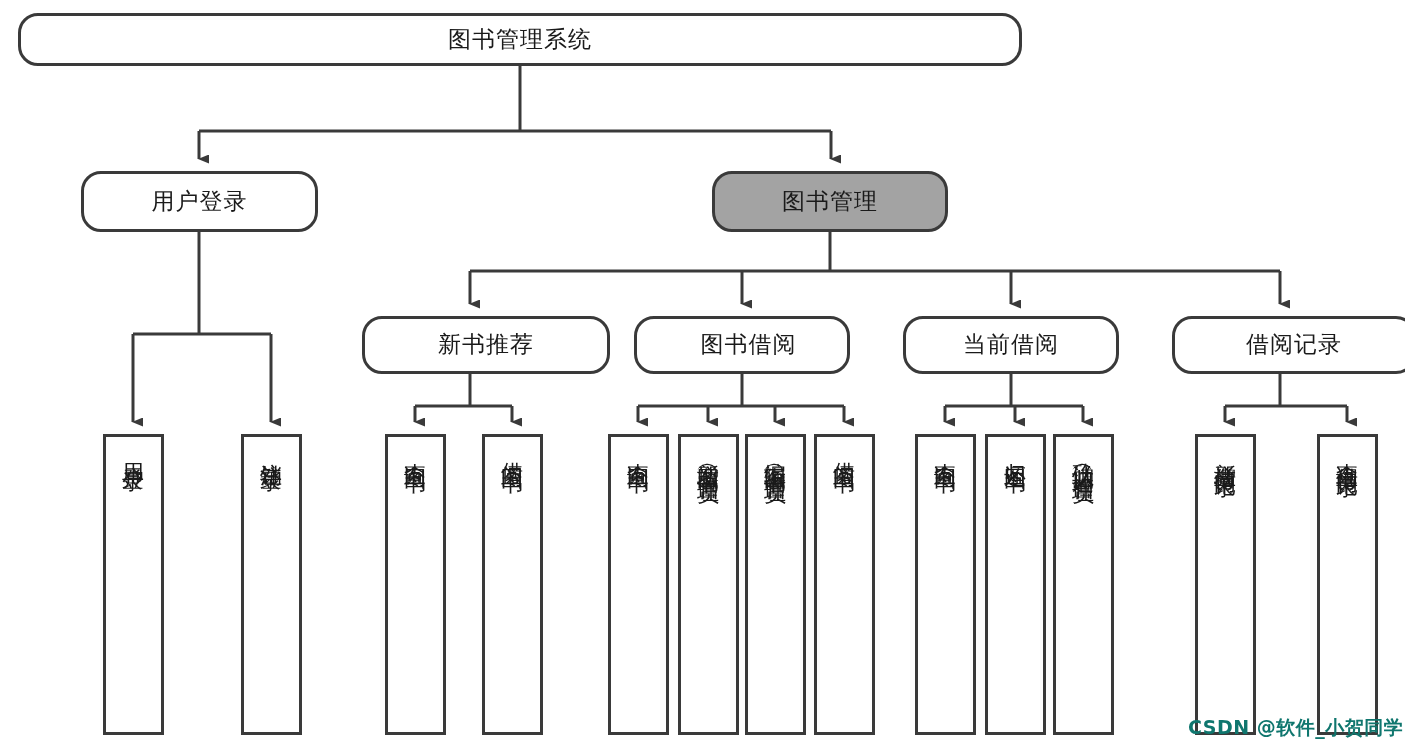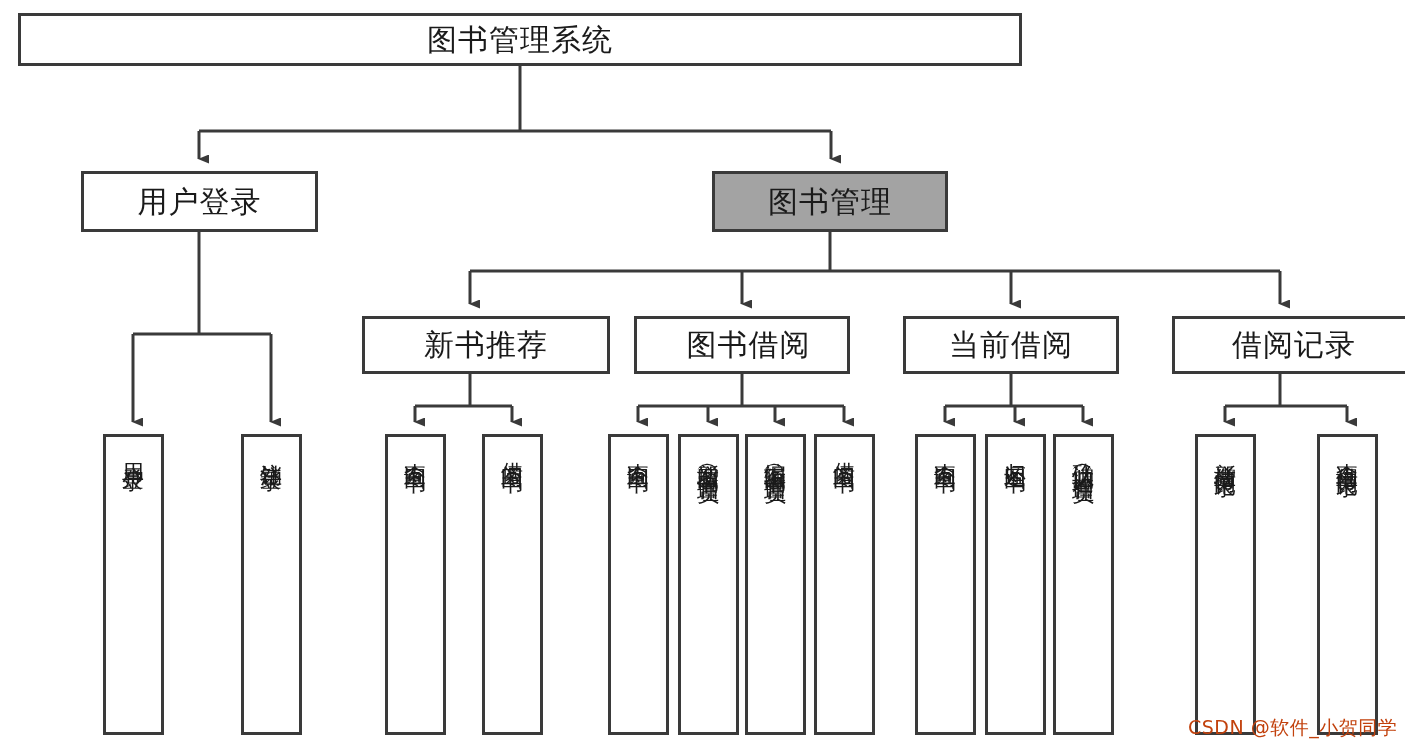--- a/index.html
+++ b/index.html
@@ -29,23 +29,24 @@
     position: absolute;
     box-sizing: border-box;
     background: #ffffff;
     border: 3px solid #3a3a3a;
     display: flex;
     align-items: center;
     justify-content: center;
     color: #1a1a1a;
   }
   .node.horizontal {
-    font-size: 30px;
+    font-size: 23px;
     letter-spacing: 1px;
     line-height: 1.2;
+    border-radius: 20px;
   }
   .node.vertical {
     font-size: 22px;
     align-items: flex-start;
     justify-content: center;
     padding-top: 8px;
   }
   .node.vertical .vtext {
     writing-mode: vertical-rl;
     text-orientation: upright;
@@ -207,15 +208,15 @@
     <div class="vbox-inner">
         <span class="vtext">新增借阅记录</span>
       </div>
   </div>
   <div class="node vertical" id="leaf-12" style="left: 1317px; top: 434px; width: 61px; height: 301px; border-color: rgb(58, 58, 58); color: rgb(26, 26, 26); background: rgb(255, 255, 255);">
     <div class="vbox-inner">
         <span class="vtext">查询借阅记录</span>
       </div>
   </div>
 
-  <div class="watermark" id="watermark" style="left: 1188px; top: 715px; color: #c2410c;">CSDN @软件_小贺同学</div>
+  <div class="watermark" id="watermark" style="left: 1188px; top: 715px; color: #0f766e; font-weight: bold;">CSDN @软件_小贺同学</div>
 
 </div>
 
 </body></html>

